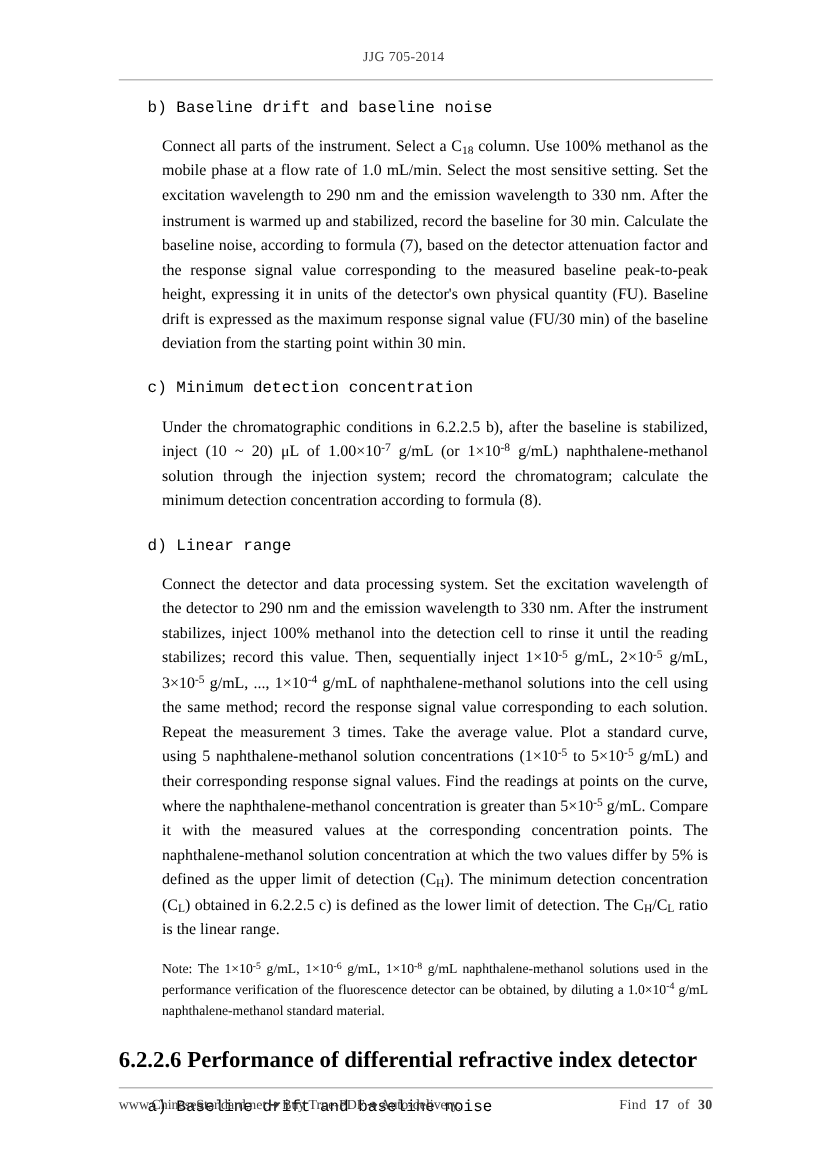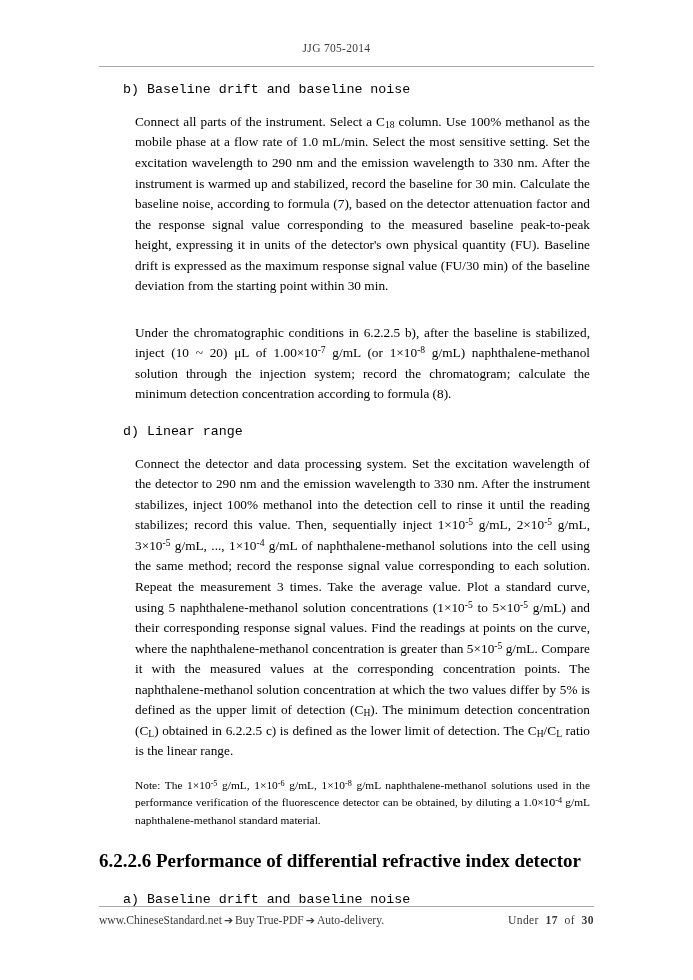--- a/index.html
+++ b/index.html
@@ -139,20 +139,21 @@
   <div class="header-rule"></div>
 
   <div class="content">
 
     <div class="item-head">b) Baseline drift and baseline noise</div>
     <div class="gap-sm"></div>
     <p class="para"><span>Connect all parts of the instrument. Select a C</span><sub>18</sub><span> column. Use 100% methanol as the mobile phase at a flow rate of 1.0 mL/min. Select the most sensitive setting. Set the excitation wavelength to 290 nm and the emission wavelength to 330 nm. After the instrument is warmed up and stabilized, record the baseline for 30 min. Calculate the baseline noise, according to formula (7), based on the detector attenuation factor and the response signal value corresponding to the measured baseline peak-to-peak height, expressing it in units of the detector's own physical quantity (FU). Baseline drift is expressed as the maximum response signal value (FU/30 min) of the baseline deviation from the starting point within 30 min.</span></p>
 
     <div class="gap-lg"></div>
 
+    <div class="item-head">c) Minimum detection concentration</div>
     <div class="gap-sm"></div>
     <p class="para"><span>Under the chromatographic conditions in 6.2.2.5 b), after the baseline is stabilized, inject (10 ~ 20) μL of 1.00×10</span><sup>-7</sup><span> g/mL (or 1×10</span><sup>-8</sup><span> g/mL) naphthalene-methanol solution through the injection system; record the chromatogram; calculate the minimum detection concentration according to formula (8).</span></p>
 
     <div class="gap-lg"></div>
 
     <div class="item-head">d) Linear range</div>
     <div class="gap-sm"></div>
     <p class="para"><span>Connect the detector and data processing system. Set the excitation wavelength of the detector to 290 nm and the emission wavelength to 330 nm. After the instrument stabilizes, inject 100% methanol into the detection cell to rinse it until the reading stabilizes; record this value. Then, sequentially inject 1×10</span><sup>-5</sup><span> g/mL, 2×10</span><sup>-5</sup><span> g/mL, 3×10</span><sup>-5</sup><span> g/mL, ..., 1×10</span><sup>-4</sup><span> g/mL of naphthalene-methanol solutions into the cell using the same method; record the response signal value corresponding to each solution. Repeat the measurement 3 times. Take the average value. Plot a standard curve, using 5 naphthalene-methanol solution concentrations (1×10</span><sup>-5</sup><span> to 5×10</span><sup>-5</sup><span> g/mL) and their corresponding response signal values. Find the readings at points on the curve, where the naphthalene-methanol concentration is greater than 5×10</span><sup>-5</sup><span> g/mL. Compare it with the measured values at the corresponding concentration points. The naphthalene-methanol solution concentration at which the two values differ by 5% is defined as the upper limit of detection (C</span><sub>H</sub><span>). The minimum detection concentration (C</span><sub>L</sub><span>) obtained in 6.2.2.5 c) is defined as the lower limit of detection. The C</span><sub>H</sub><span>/C</span><sub>L</sub><span> ratio is the linear range.</span></p>
 
     <div class="gap-md"></div>
@@ -164,16 +165,16 @@
     <div class="section-head">6.2.2.6 Performance of differential refractive index detector</div>
     <div class="gap-md"></div>
     <div class="item-head">a) Baseline drift and baseline noise</div>
     <div class="gap-sm"></div>
 
   </div>
 
   <div class="footer-rule"></div>
   <div class="footer">
     <div class="footer-left"><span class="footer-link">www.ChineseStandard.net</span><span class="arrow">➔</span><span>Buy True-PDF</span><span class="arrow">➔</span><span>Auto-delivery.</span></div>
-    <div class="footer-right"><span>Under</span>&nbsp;&nbsp;<b>17</b>&nbsp;&nbsp;<span>of</span>&nbsp;&nbsp;<b>30</b></div>
+    <div class="footer-right"><span>Find</span>&nbsp;&nbsp;<b>17</b>&nbsp;&nbsp;<span>of</span>&nbsp;&nbsp;<b>30</b></div>
   </div>
 
 </div>
 
 </body></html>

